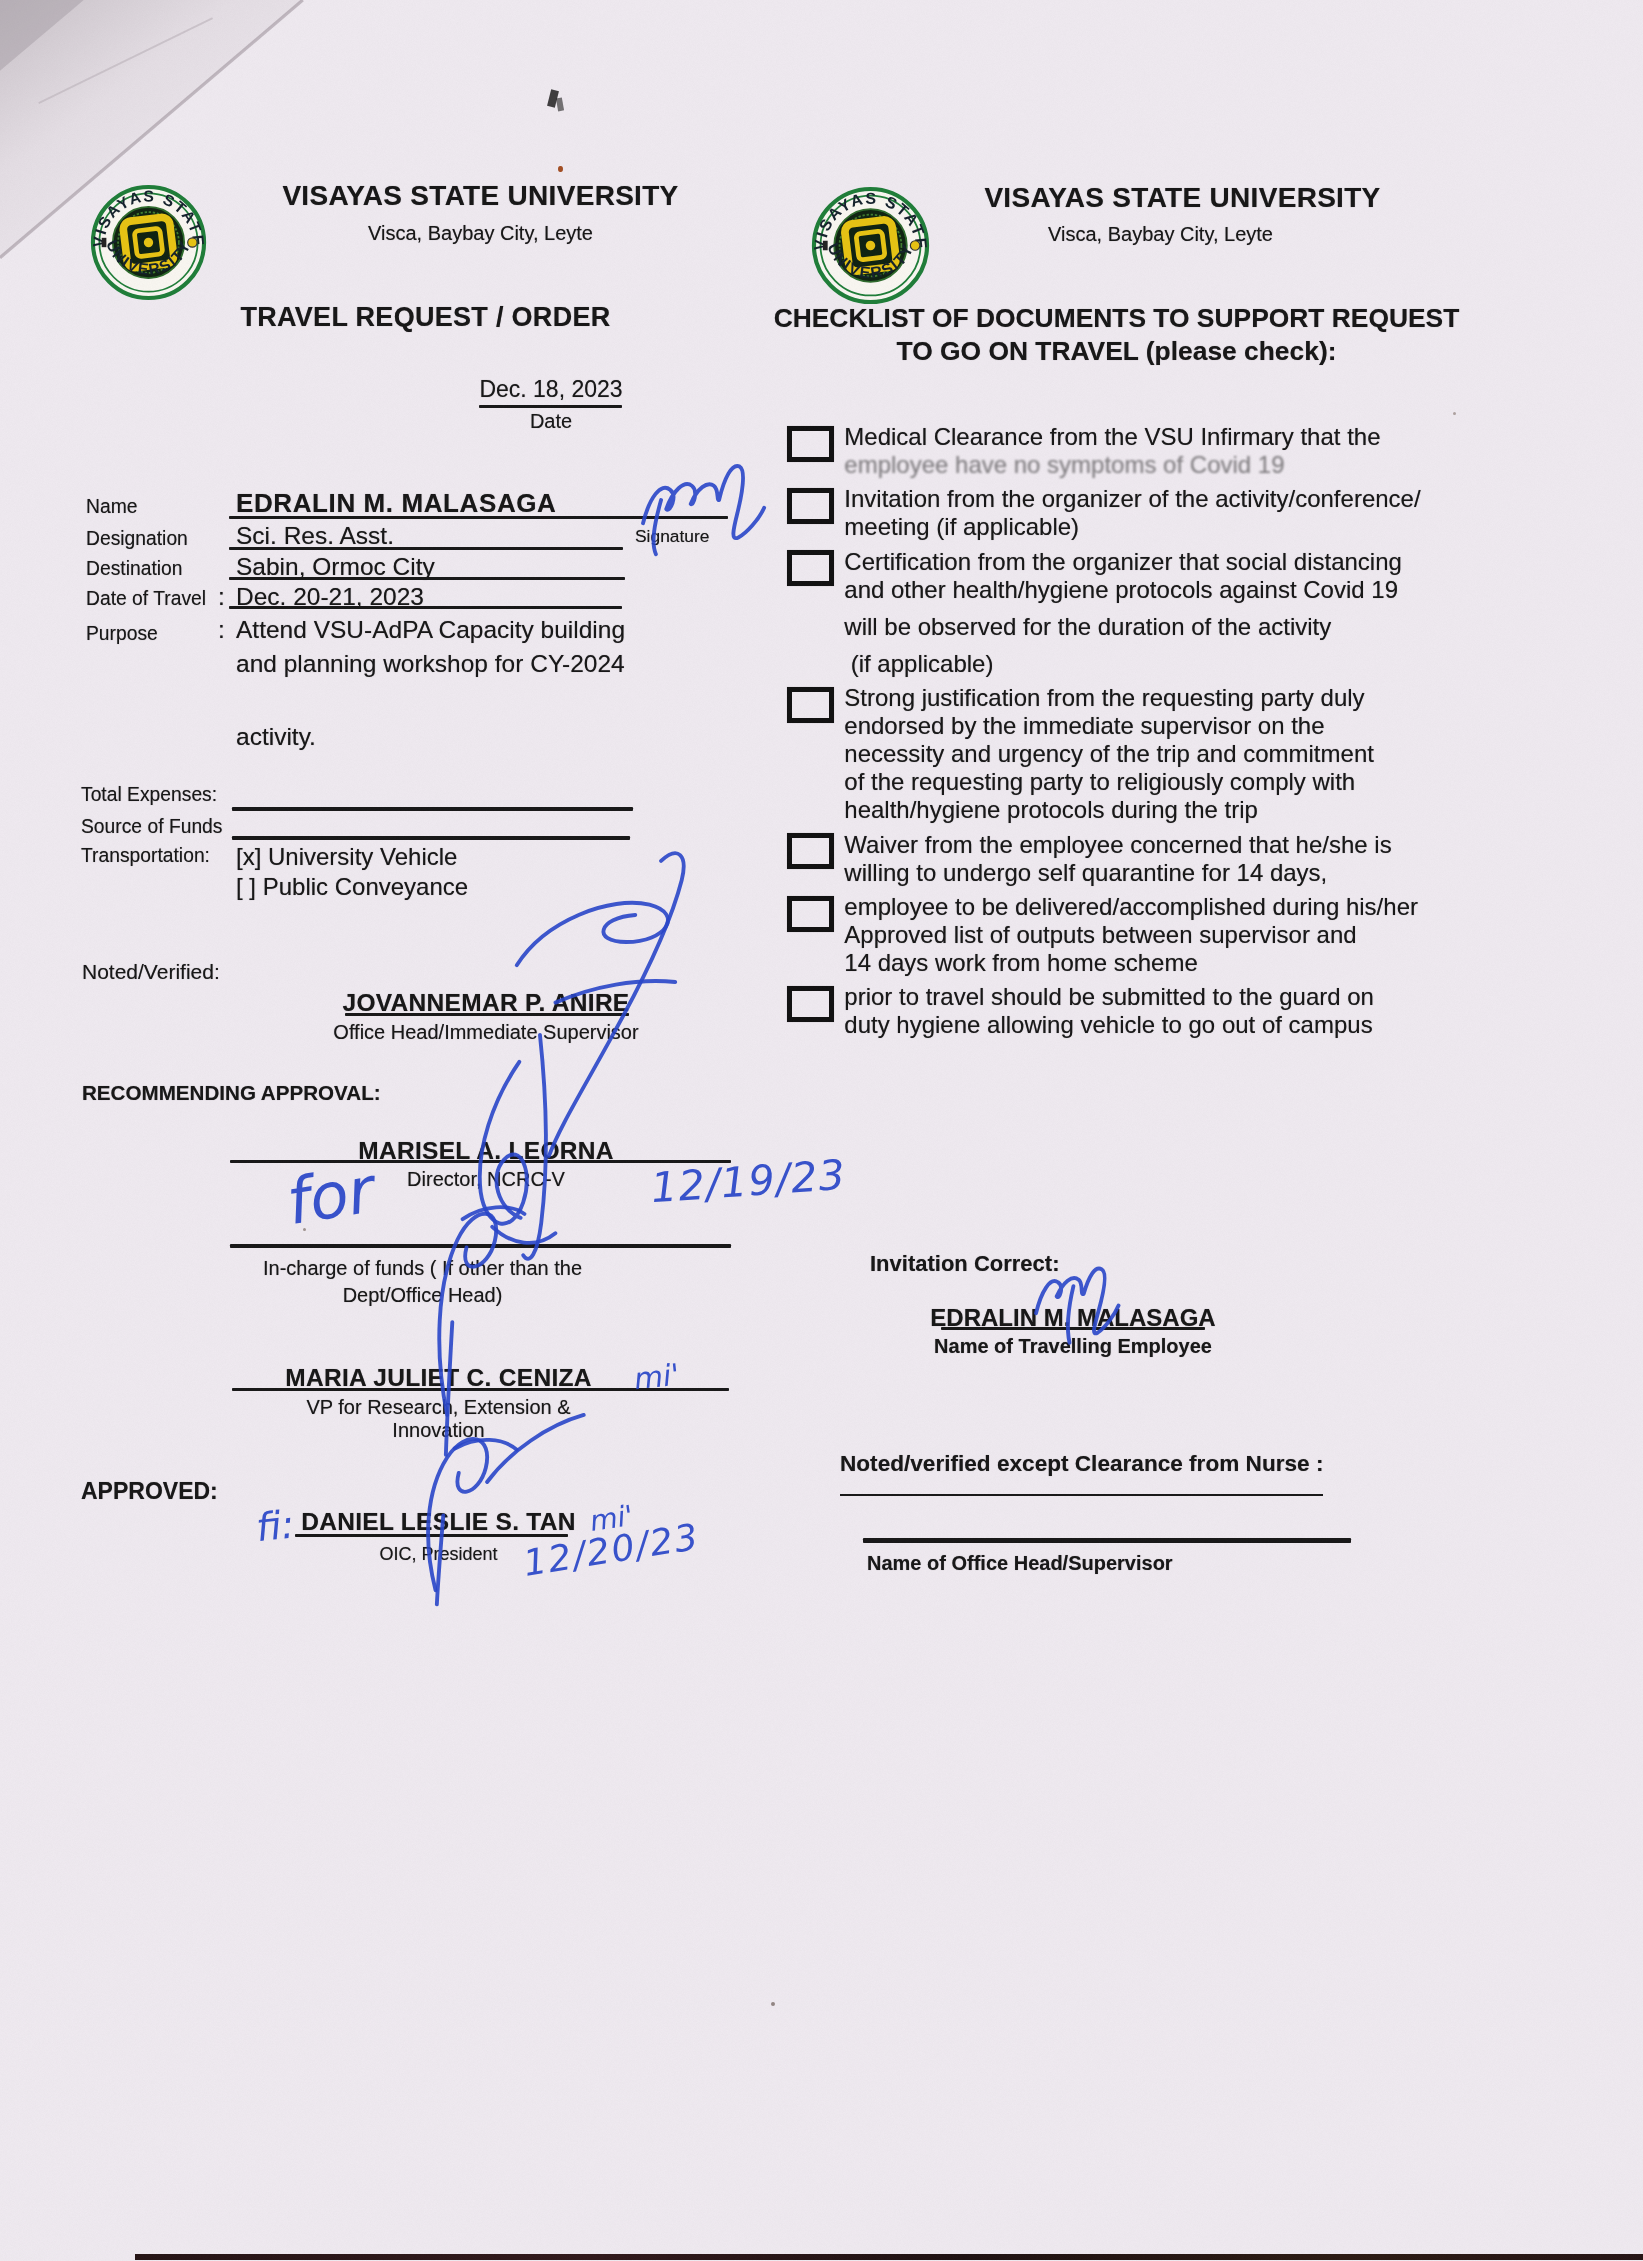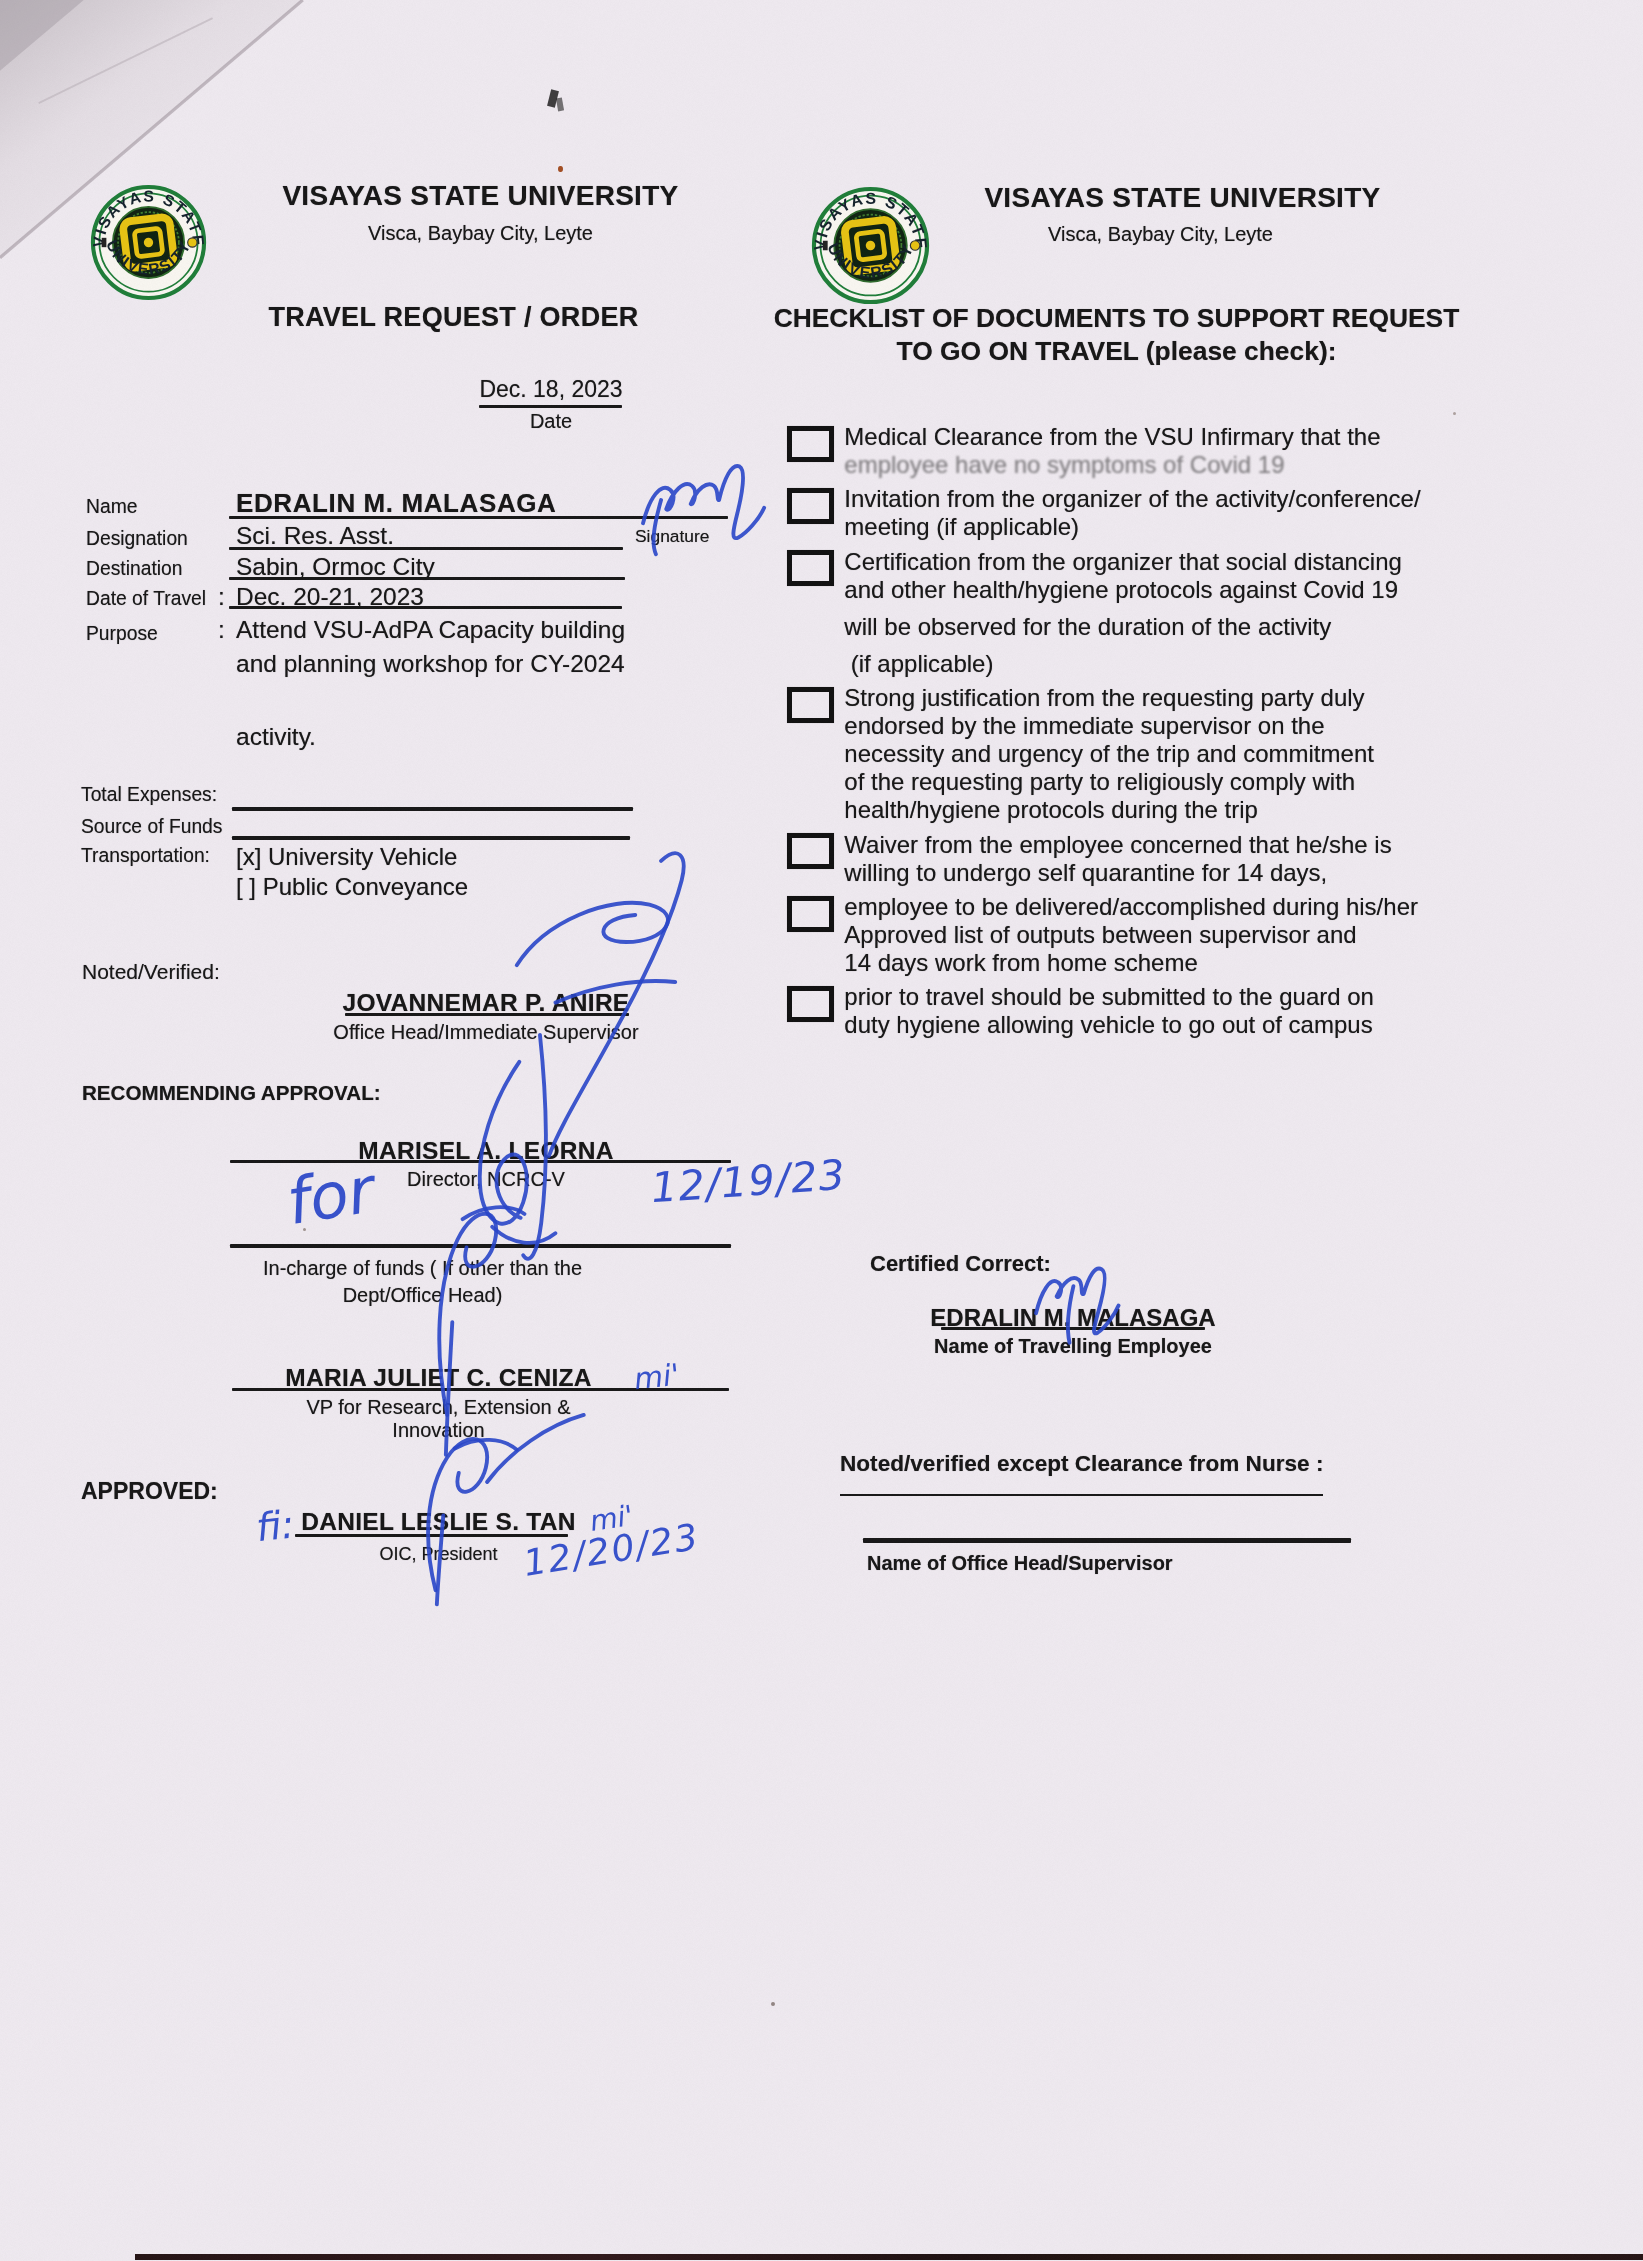--- a/index.html
+++ b/index.html
@@ -89,21 +89,21 @@
   <path id="arcBotL" d="M 26,96 A 76,76 0 0 0 174,96" fill="none"></path>
   <text font-size="27" font-weight="bold" letter-spacing="3" fill="#13212b" font-family="Liberation Sans, sans-serif">
     <textPath href="#arcBotL" startOffset="50%" text-anchor="middle">UNIVERSITY</textPath>
   </text>
   <circle cx="175" cy="100" r="8" fill="#e8c412" stroke="#333" stroke-width="2"></circle>
   <rect x="20" y="92" width="8" height="16" fill="#222"></rect>
 </svg>
 
 <div class="abs ctr uni-title t" style="left:258px;top:180px;width:445px;">VISAYAS STATE UNIVERSITY</div>
 <div class="abs ctr address t" style="left:258px;top:222px;width:445px;">Visca, Baybay City, Leyte</div>
-<div class="abs ctr form-title t" style="left:228px;top:302px;width:451px;">TRAVEL REQUEST / ORDER</div>
+<div class="abs ctr form-title t" style="left:200px;top:302px;width:451px;">TRAVEL REQUEST / ORDER</div>
 
 <div class="abs ctr t" style="left:477px;top:376px;width:148px;font-size:23px;">Dec. 18, 2023</div>
 <div class="abs rule" style="left:479px;top:405px;width:143px;height:2.6px;"></div>
 <div class="abs ctr t" style="left:477px;top:410px;width:148px;font-size:20px;">Date</div>
 
 <div class="abs lbl t" style="left:86px;top:496px;">Name</div>
 <div class="abs val-b t" style="left:236px;top:488px;">EDRALIN M. MALASAGA</div>
 <div class="abs rule" style="left:229px;top:516px;width:499px;"></div>
 <div class="abs sig-lbl t" style="left:635px;top:526px;">Signature</div>
 
@@ -236,21 +236,21 @@
     </div>
     <div class="cl-item">
       <span class="cl-box"></span>
       <div class="cl-lines">
         <div class="">prior to travel should be submitted to the guard on</div>
         <div class="">duty hygiene allowing vehicle to go out of campus</div>
       </div>
     </div>
   </div>
 
-<div class="abs t" style="left:870px;top:1251px;font-size:22px;font-weight:bold;">Certified Correct:</div>
+<div class="abs t" style="left:870px;top:1251px;font-size:22px;font-weight:bold;">Invitation Correct:</div>
 <div class="abs ctr t" style="left:912px;top:1304px;width:322px;font-size:24px;font-weight:bold;">EDRALIN M. MALASAGA</div>
 <div class="abs rule" style="left:941px;top:1327px;width:264px;"></div>
 <div class="abs ctr t" style="left:912px;top:1335px;width:322px;font-size:20px;font-weight:bold;">Name of Travelling Employee</div>
 
 <div class="abs t" style="left:840px;top:1451px;font-size:22.6px;font-weight:600;border-bottom:2.6px solid #171717;padding-bottom:17px;">Noted/verified except Clearance from Nurse :</div>
 <div class="abs rule" style="left:863px;top:1538px;width:488px;height:4.5px;"></div>
 <div class="abs t" style="left:867px;top:1552px;font-size:20px;font-weight:bold;">Name of Office Head/Supervisor</div>
 
 <svg id="ink" width="1643" height="2261" viewBox="0 0 2550 3509">
 

